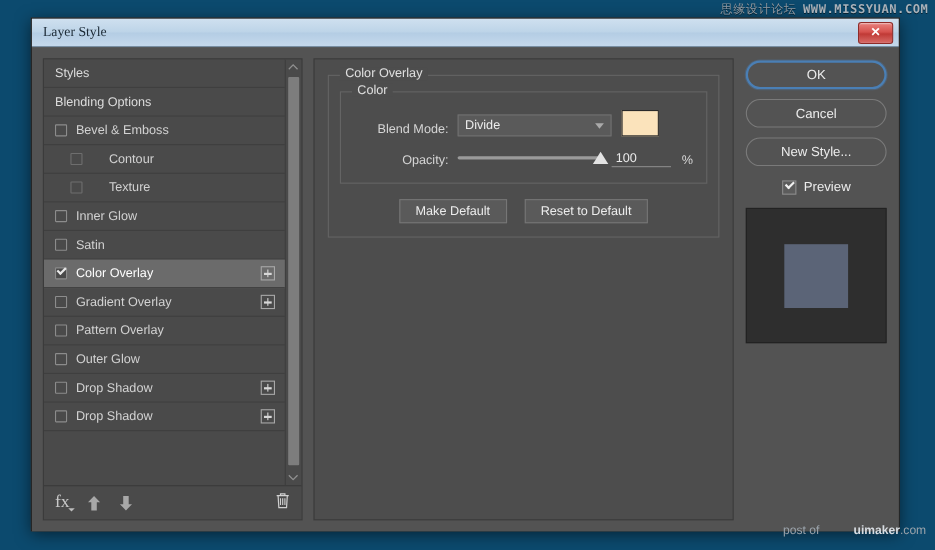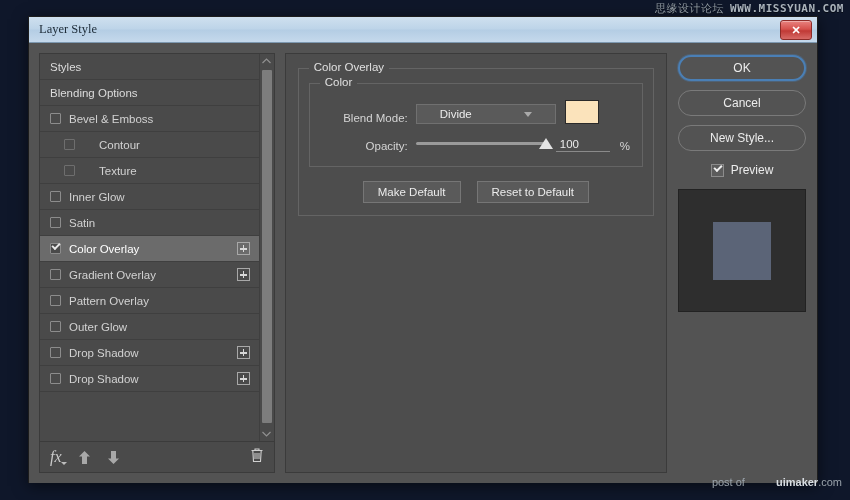--- a/index.html
+++ b/index.html
@@ -13,21 +13,21 @@
   body {
     font-family: "Liberation Sans", sans-serif;
     -webkit-font-smoothing: antialiased;
   }
 
   
   #desktop {
     position: relative;
     width: 850px;
     height: 500px;
-    background: #0f172a;
+    background: #0c4a6e;
   }
 
   
   .wm-top {
     position: absolute;
     top: 1px;
     right: 6px;
     display: flex;
     align-items: center;
     gap: 6px;
@@ -224,21 +224,20 @@
     height: 30px;
     display: flex;
     align-items: center;
     padding: 0 10px;
     gap: 16px;
     background: #4a4a4a;
     box-sizing: border-box;
   }
   .fx-icon {
     font-family: "Liberation Serif", serif;
-    font-style: italic;
     font-size: 16px;
     color: #c9c9c9;
     cursor: pointer;
     position: relative;
   }
   .fx-icon::after {
     content: "";
     position: absolute;
     right: -5px;
     bottom: 1px;
@@ -307,21 +306,21 @@
   }
   .dropdown {
     width: 140px;
     height: 20px;
     background: #5a5a5a;
     border: 1px solid #707070;
     display: flex;
     align-items: center;
     font-size: 11.5px;
     color: #ececec;
-    padding: 0 23px;
+    padding: 0 6px;
     box-sizing: border-box;
     cursor: pointer;
     position: relative;
   }
   .dropdown .dval { flex: 1; }
   .chev {
     width: 0; height: 0;
     border-left: 4px solid transparent;
     border-right: 4px solid transparent;
     border-top: 5px solid #b8b8b8;

